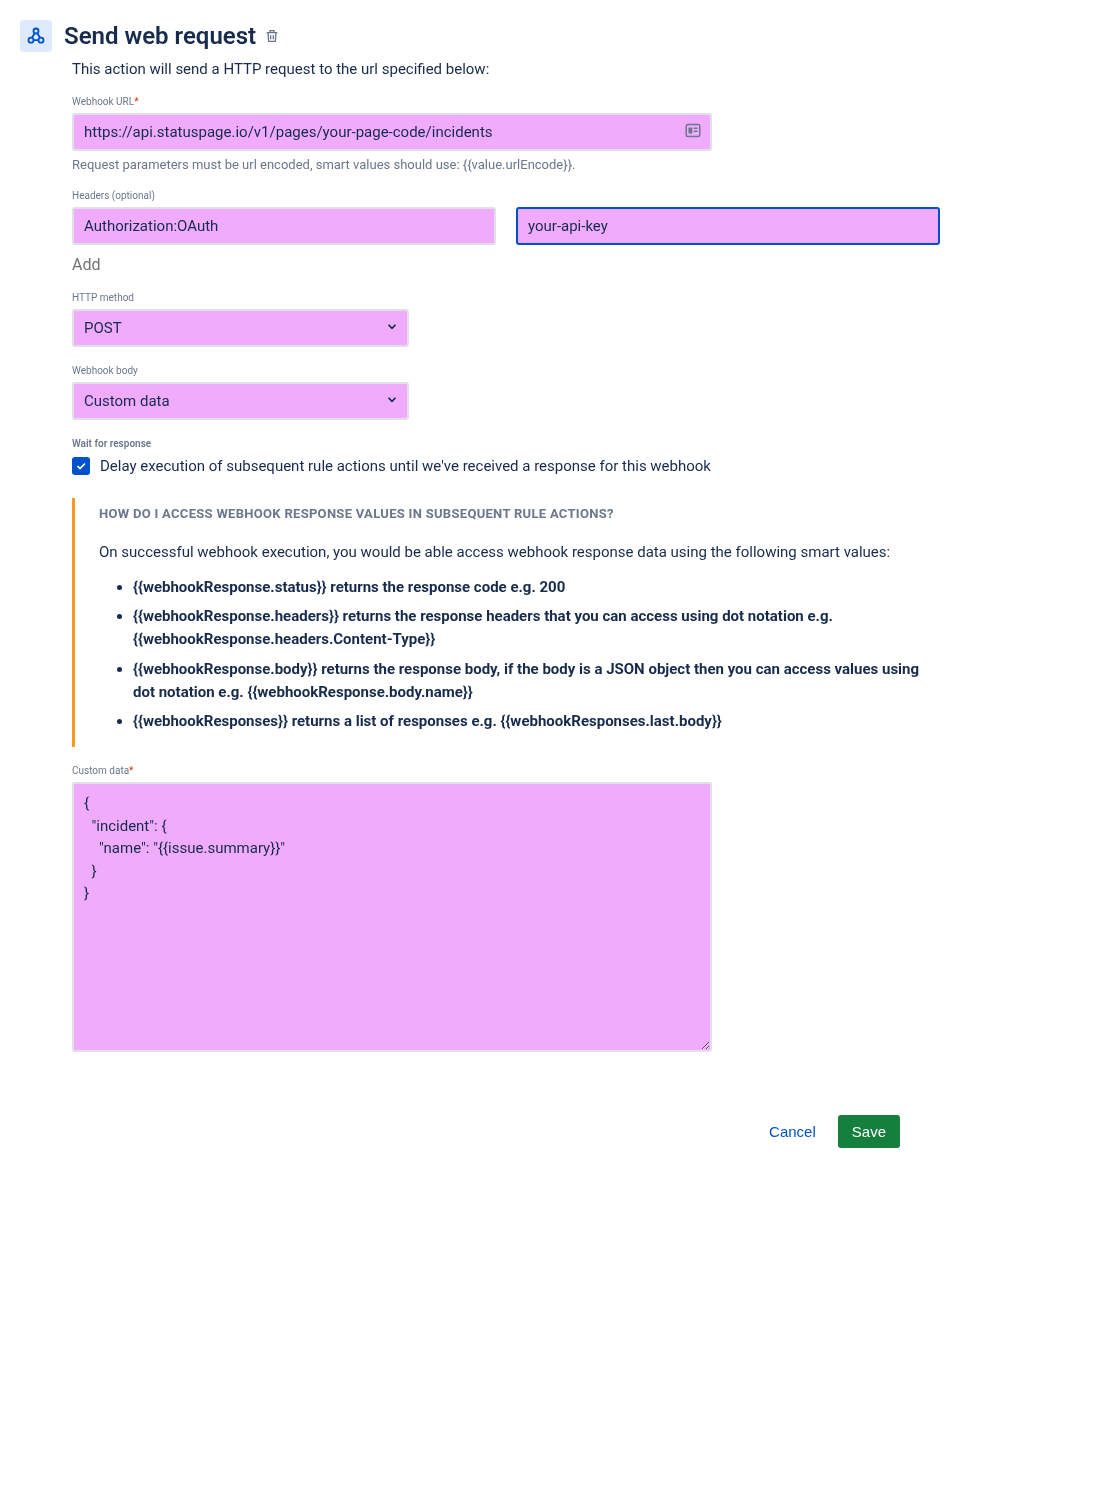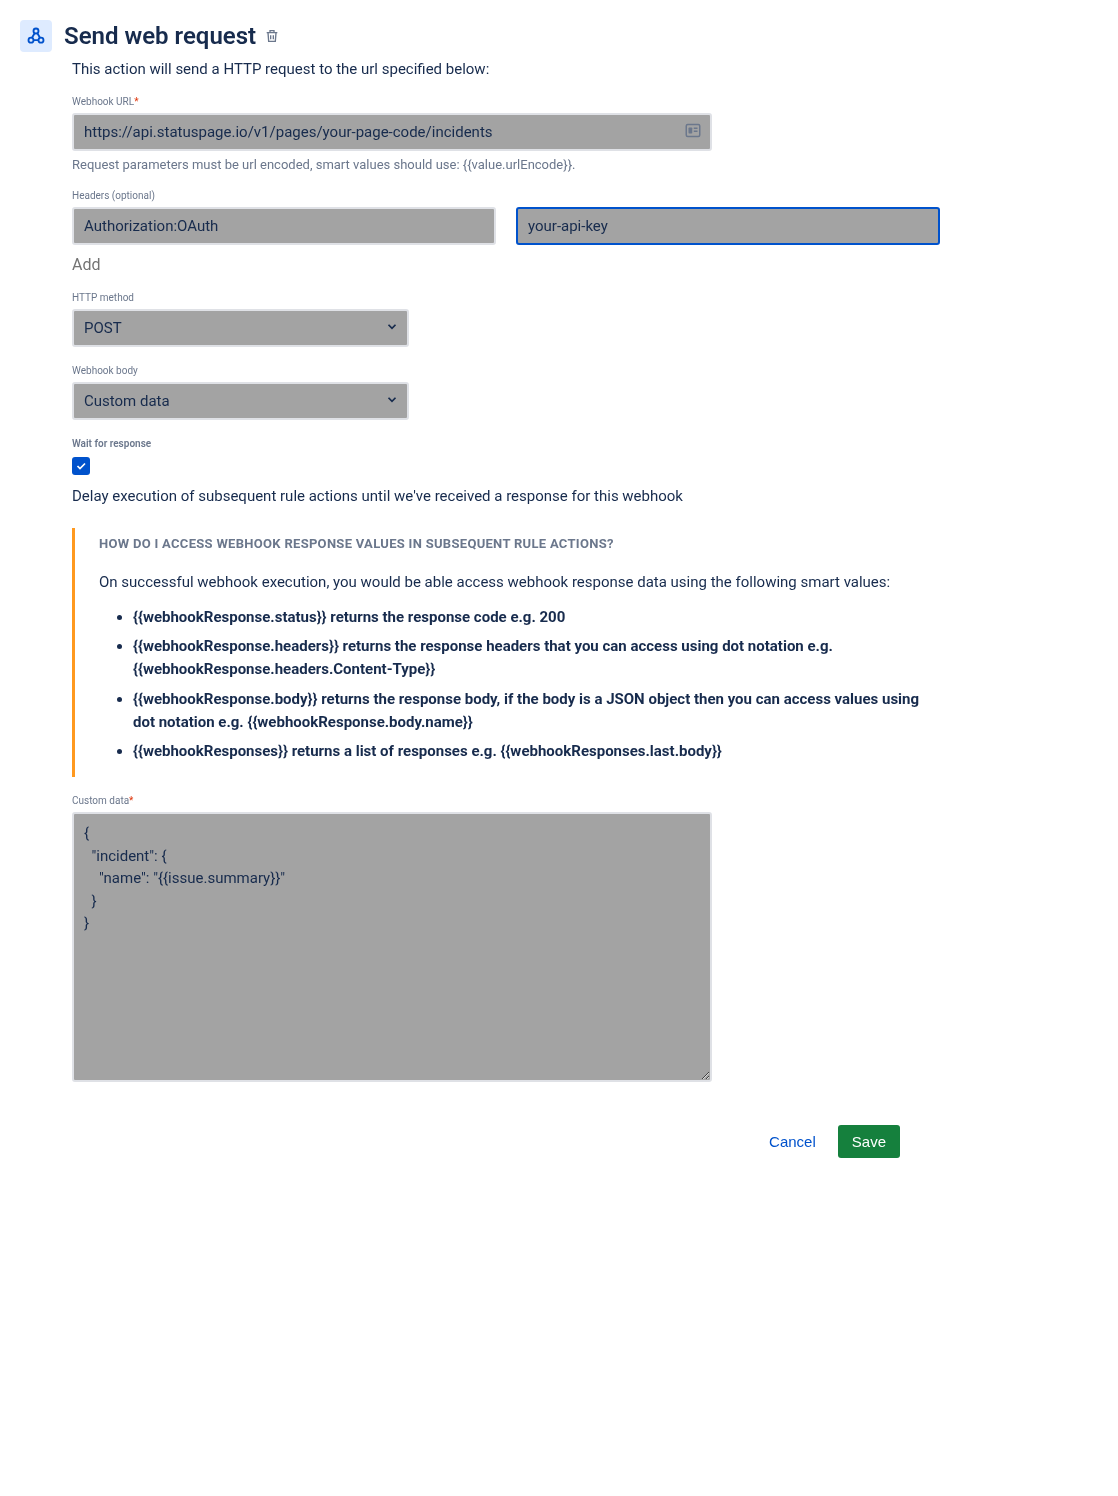--- a/index.html
+++ b/index.html
@@ -23,37 +23,37 @@
   .delete-icon { color: #6B778C; width: 16px; height: 16px; cursor: pointer; }
   .content { margin-left: 52px; }
   .description { color: #172B4D; font-size: 15px; margin: 4px 0 18px; }
   .label { color: #6B778C; font-size: 10px; margin-bottom: 6px; display: block; }
   .label.bold { font-weight: 600; color: #6B778C; }
   .required { color: #DE350B; }
   .input-wrap { position: relative; }
   input[type="text"], .select, textarea {
     width: 100%; border: 2px solid #DFE1E6; border-radius: 3px;
     padding: 8px 10px; font-size: 15px; color: #172B4D; font-family: inherit;
-    background: #a3a3a3;
+    background: #f0abfc;
   }
   .url-input { padding-right: 40px; }
   .input-suffix-icon {
     position: absolute; right: 10px; top: 50%; transform: translateY(-50%);
     color: #6B778C; cursor: pointer;
   }
   .hint { color: #6B778C; font-size: 13px; margin-top: 6px; }
   .section { margin-bottom: 18px; }
   .headers-row { display: flex; gap: 20px; margin-bottom: 10px; border-radius: 17px; }
   .header-key { width: 260px; }
   .header-val { width: 260px; border-color: #0052CC !important; }
   .link { color: #737373; font-size: 16px; cursor: pointer; }
   .select-wrap { position: relative; width: 337px; }
   .select { appearance: none; padding-right: 30px; cursor: pointer; }
   .chevron { position: absolute; right: 10px; top: 50%; transform: translateY(-50%); color: #172B4D; pointer-events: none;}
-  .checkbox-row { display: flex; align-items: flex-start; gap: 10px; margin-top: 6px; flex-direction: column; }
+  .checkbox-row { display: flex; align-items: flex-start; gap: 10px; margin-top: 6px; }
   .checkbox {
     width: 18px; height: 18px; background: #0052CC; border-radius: 3px;
     display: flex; align-items: center; justify-content: center; flex-shrink: 0;
     margin-top: 2px; cursor: pointer;
   }
   .checkbox svg { width: 12px; height: 12px; stroke: #fff; }
   .checkbox-label { color: #172B4D; font-size: 15px; line-height: 1.5; }
   .info-panel {
     border-left: 3px solid #FF991F;
     padding: 8px 0 8px 24px;
@@ -65,21 +65,21 @@
   }
   .info-body { color: #172B4D; font-size: 15px; line-height: 1.55; }
   .info-body ul { margin: 12px 0 0 34px; }
   .info-body li { margin-bottom: 6px; font-weight: bold; }
   textarea.custom-data {
     width: 640px; height: 270px; resize: both;
     font-family: inherit; font-size: 15px; line-height: 1.5;
     white-space: pre;
   }
   .actions { display: flex; justify-content: flex-end; gap: 8px; margin-top: 40px; padding-right: 40px;}
-  .btn { padding: 8px 14px; border-radius: 3px; font-size: 15px; font-weight: 500; cursor: pointer; border: none; }
+  .btn { padding: 8px 14px; border-radius: 3px; font-size: 15px; font-weight: 500; cursor: pointer; border: none; margin-top: 20px; }
   .btn-link { background: transparent; color: #0052CC; }
   .btn-primary { background: #15803d; color: #fff; text-align: center; }
 </style>
 </head>
 <body>
 
 <div class="container">
   <div class="header-row">
     <div class="icon-box">
       <svg width="20" height="20" viewBox="0 0 24 24" fill="none" stroke="#0052CC" stroke-width="2.2">

